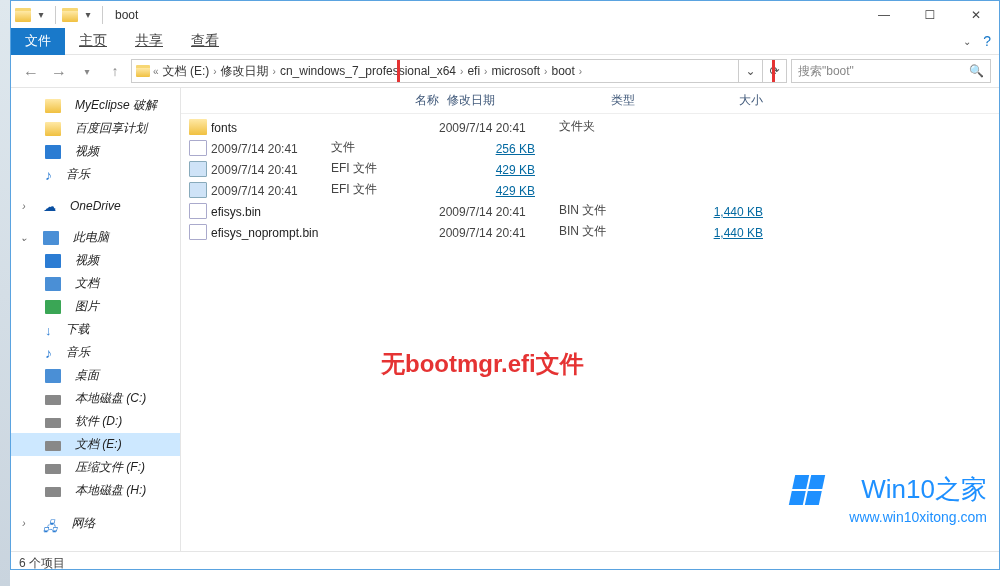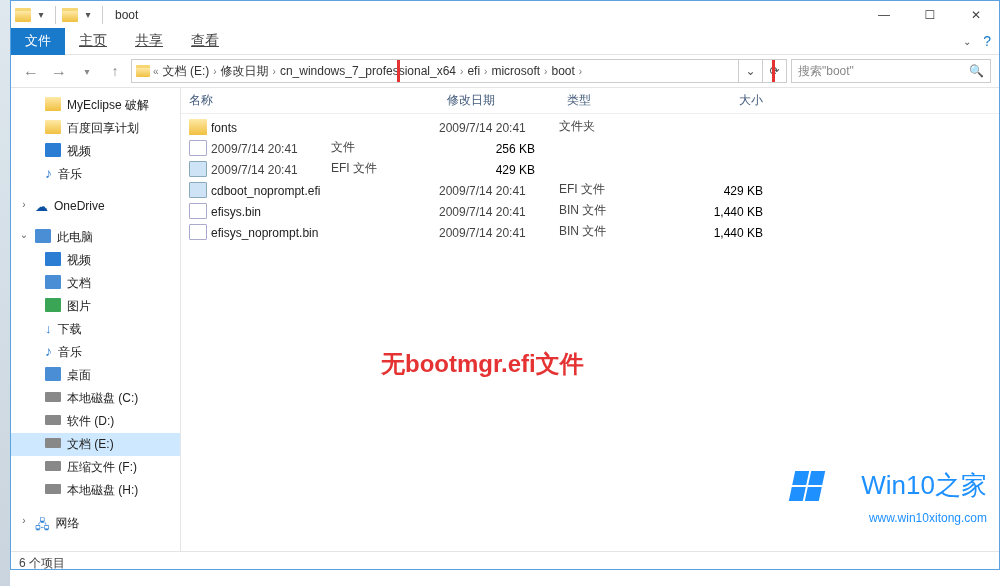--- a/index.html
+++ b/index.html
@@ -33,21 +33,21 @@
 .crumb-sep { color: #777; font-size: 10px; padding: 0 1px; }
 .highlight-box { position: absolute; border: 3px solid #e53333; height: 30px; top: -4px; left: 265px; width: 378px; pointer-events: none; }
 .addr-right { margin-left: auto; display: flex; align-items: center; height: 100%; }
 .addr-btn { width: 24px; height: 100%; display: flex; align-items: center; justify-content: center; border-left: 1px solid #ccc; color: #555; cursor: pointer; font-size: 12px; }
 .search-box { width: 200px; height: 24px; border: 1px solid #ccc; display: flex; align-items: center; padding: 0 6px; font-size: 12px; color: #888; }
 .search-box .sicon { margin-left: auto; color: #555; }
 
 
 .body { display: flex; height: 463px; }
 .sidebar { width: 170px; border-right: 1px solid #e5e5e5; overflow-y: auto; padding-top: 6px; font-size: 12px; }
-.tree-item { display: flex; align-items: flex-start; gap: 6px; padding: 3px 4px 3px 20px; cursor: pointer; color: #222; white-space: nowrap; }
+.tree-item { display: flex; align-items: center; gap: 14px; padding: 3px 4px 3px 20px; cursor: pointer; color: #222; white-space: nowrap; font-style: italic; }
 .tree-item.root { padding-left: 8px; font-weight: normal; }
 .tree-item.l2 { padding-left: 34px; }
 .tree-item.selected { background: #cde8ff; }
 .ti-icon { width: 16px; height: 14px; display: inline-block; flex-shrink: 0; }
 .ic-folder { background: linear-gradient(#ffe9a6,#f0c040); border-radius: 1px; }
 .ic-video { background: #2b7cd3; border-radius: 1px; }
 .ic-music { color: #2b7cd3; font-size: 14px; line-height: 14px; width: auto; }
 .ic-onedrive { color: #0a4fa1; font-size: 13px; width: auto; }
 .ic-pc { background: #4a8fd6; border-radius: 1px; }
 .ic-pic { background: #3aa655; border-radius: 1px; }
@@ -56,46 +56,46 @@
 .ic-desktop { background: #4a8fd6; border-radius: 1px; }
 .ic-drive { background: #888; height: 10px; border-radius: 1px; margin-top: 2px; }
 .ic-net { color: #2b7cd3; font-size: 13px; width: auto; }
 .tree-exp { width: 10px; color: #666; font-size: 10px; display: inline-block; text-align: center; }
 .tree-spacer { height: 10px; }
 
 
 .filepane { flex: 1; position: relative; }
 .columns { display: flex; height: 26px; align-items: center; font-size: 12px; color: #40597a; border-bottom: 1px solid #eee; }
 .col { padding-left: 8px; cursor: pointer; }
-.col.name { width: 258px; }
+.col.name { width: 258px; text-align: right; }
 .col.date { width: 120px; }
-.col.type { width: 120px; }
+.col.type { width: 120px; text-align: center; }
 .col.size { width: 100px; text-align: right; padding-right: 16px; }
 .file-row { display: flex; align-items: flex-end; height: 21px; font-size: 12px; color: #222; cursor: pointer; }
 .fr-icon { width: 18px; height: 16px; margin-left: 8px; margin-right: 4px; display: inline-block; }
 .fic-folder { background: linear-gradient(#ffe9a6,#f0c040); border-radius: 1px; }
 .fic-file { background: #fff; border: 1px solid #aac; border-radius: 1px; }
 .fic-efi { background: #cfe3f7; border: 1px solid #8ab; border-radius: 1px; }
 .fr-name { width: 228px; }
 .fr-date { width: 120px; color: #444; }
 .fr-type { width: 120px; color: #444; }
-.fr-size { width: 100px; text-align: right; padding-right: 16px; color: #000000; }
+.fr-size { width: 100px; text-align: right; padding-right: 16px; color: #0369a1; text-decoration: underline; }
 
 .annotation { position: absolute; top: 260px; left: 200px; color: #e53333; font-size: 24px; font-weight: bold; }
 
 
 .statusbar { height: 24px; border-top: 1px solid #e5e5e5; display: flex; align-items: center; font-size: 12px; padding-left: 8px; color: #444; }
 
 
 .watermark { position: absolute; right: 12px; bottom: 26px; text-align: right; }
 .wm-logo { display: flex; align-items: center; gap: 6px; justify-content: flex-end; }
 .wm-squares { display: grid; grid-template-columns: 14px 14px; grid-template-rows: 14px 14px; gap: 2px; transform: skewX(-12deg); }
 .wm-squares span { background: #1e90ff; }
 .wm-text { font-size: 26px; color: #1e90ff; font-weight: 500; margin-left: 33px; }
-.wm-url { font-size: 12px; color: #1e90ff; margin-top: 8px; }
+.wm-url { font-size: 14px; color: #1e90ff; margin-top: 2px; }
 
 .left-edge { position: absolute; left: 0; top: 0; width: 10px; height: 586px; background: linear-gradient(#dfe8ee,#c9d4de); }
 </style>
 </head>
 <body>
 
 <div class="left-edge"></div>
 
 <div class="window">
 
@@ -276,21 +276,20 @@
             <span class="fr-size">256 KB</span>
           </div>
           <div class="file-row">
             <span class="fr-icon fic-efi"></span>
             <span class="fr-date">2009/7/14 20:41</span>
             <span class="fr-type">EFI 文件</span>
             <span class="fr-size">429 KB</span>
           </div>
           <div class="file-row">
             <span class="fr-icon fic-efi"></span>
-            <span class="fr-name">cdboot_noprompt.efi</span>
             <span class="fr-date">2009/7/14 20:41</span>
             <span class="fr-type">EFI 文件</span>
             <span class="fr-size">429 KB</span>
           </div>
           <div class="file-row">
             <span class="fr-icon fic-file"></span>
             <span class="fr-name">efisys.bin</span>
             <span class="fr-date">2009/7/14 20:41</span>
             <span class="fr-type">BIN 文件</span>
             <span class="fr-size">1,440 KB</span>

